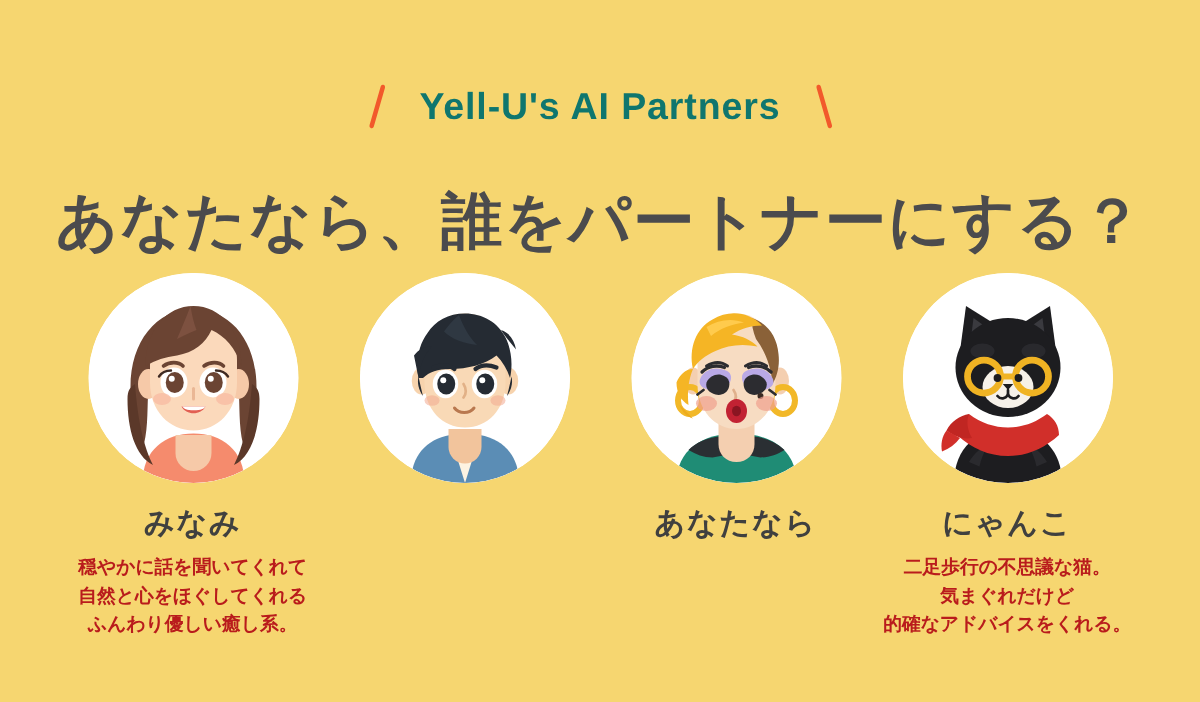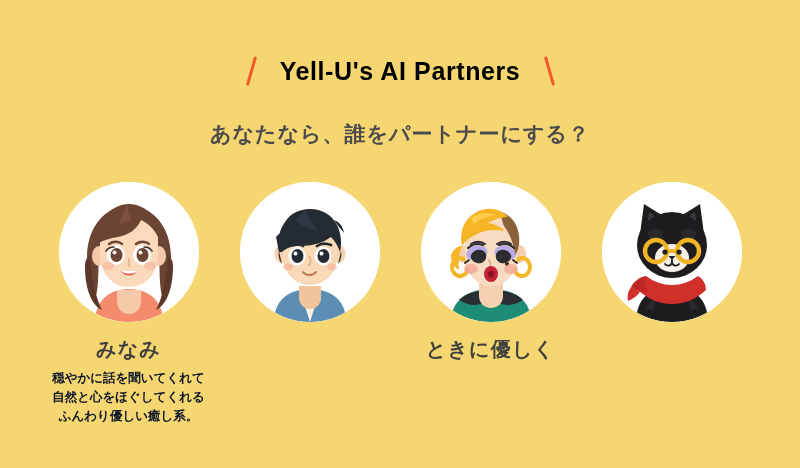--- a/index.html
+++ b/index.html
@@ -48,37 +48,37 @@
     top: 0;
     width: 3px;
     height: 30px;
     background: #f2592b;
     border-radius: 2px;
   }
   .kicker-slash.left::before  { transform: rotate(16deg); }
   .kicker-slash.right::before { transform: rotate(-16deg); }
 
   .kicker-text {
-    color: #000000;
+    color: #0f766e;
     font-size: 25px;
     font-weight: 700;
     letter-spacing: 0.6px;
     line-height: 30px;
     white-space: nowrap;
   }
 
   
   .headline {
     position: absolute;
     top: 98px;
     left: 0;
     width: 800px;
     text-align: center;
     color: #4b4b4d;
-    font-size: 21px;
+    font-size: 41px;
     font-weight: 700;
     letter-spacing: 1px;
     line-height: 44px;
     white-space: nowrap;
   }
 
   
   .cards {
     position: absolute;
     top: 182px;
@@ -108,21 +108,21 @@
     margin-top: 14px;
     color: #40403f;
     font-size: 20px;
     font-weight: 700;
     letter-spacing: 1.2px;
     line-height: 26px;
     white-space: nowrap;
   }
   .card-desc {
     margin-top: 7px;
-    color: #0f172a;
+    color: #b91c1c;
     font-size: 12.5px;
     font-weight: 700;
     line-height: 19px;
     text-align: center;
     white-space: pre-line;
   }
 </style>
 </head>
 <body>
 
@@ -289,21 +289,21 @@
             <path d="M68 78c2 3 2 6 0 8" stroke="#e0b08c" stroke-width="1.8" fill="none" stroke-linecap="round"></path>
 
             <ellipse cx="50" cy="87" rx="7" ry="5" fill="#f0a08d" opacity=".7"></ellipse>
             <ellipse cx="90" cy="87" rx="7" ry="5" fill="#f0a08d" opacity=".7"></ellipse>
 
             <ellipse cx="70" cy="92" rx="7" ry="8" fill="#c22233"></ellipse>
             <ellipse cx="70" cy="92" rx="3" ry="3.5" fill="#8a1522"></ellipse>
           </g>
         </svg>
       </div>
-      <div class="card-name">ときに優しく</div>
+      <div class="card-name">あなたなら</div>
     </div>
 
     <div class="card">
       <div class="avatar">
         <svg width="140" height="140" viewBox="0 0 140 140" aria-hidden="true">
           <defs>
               <clipPath id="c4">
                 <circle cx="70" cy="70" r="70"></circle>
               </clipPath>
             </defs>
@@ -334,16 +334,20 @@
             <path d="M66.5 74h7l-3.5 4z" fill="#1d1d20"></path>
             <path d="M70 78v3" stroke="#1d1d20" stroke-width="1.8" stroke-linecap="round"></path>
             <path d="M70 81c-1.5 3-5 3.5-7 1M70 81c1.5 3 5 3.5 7 1" stroke="#1d1d20" stroke-width="1.8" fill="none" stroke-linecap="round"></path>
 
             <path d="M44 94c8 6 17 9 26 9s18-3 26-9c5 3 8 8 8 14-10 9-21 14-34 14s-24-5-34-14c0-6 3-11 8-14z" fill="#d12f2a"></path>
             <path d="M44 94c-6 1-12 5-15 11 5 4 11 6 17 5-3-5-4-11-2-16z" fill="#c02622"></path>
             <path d="M29 105c-3 4-4 9-3 14 5-2 9-5 12-9z" fill="#d12f2a"></path>
           </g>
         </svg>
       </div>
+      <div class="card-name">にゃんこ</div>
+      <div class="card-desc">二足歩行の不思議な猫。
+気まぐれだけど
+的確なアドバイスをくれる。</div>
     </div>
 
   </div>
 </div>
 
 </body></html>

